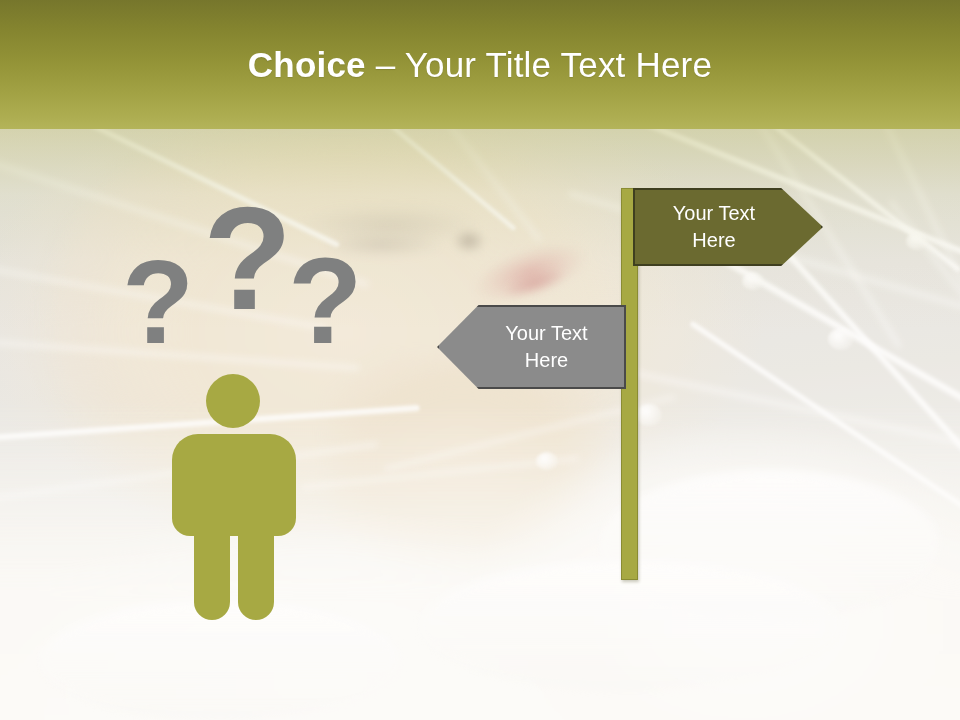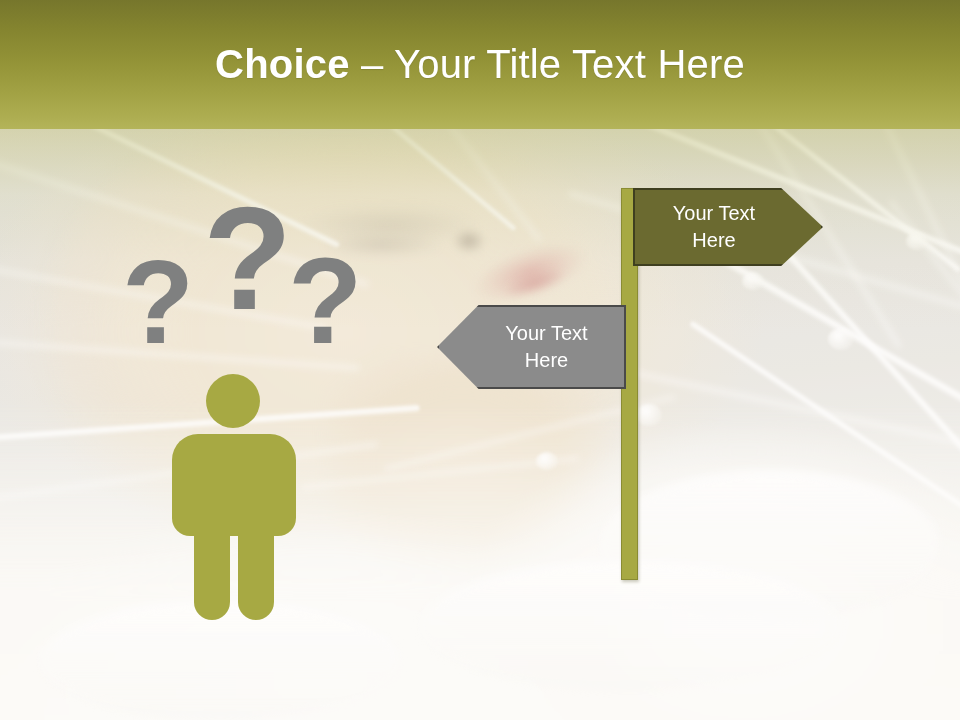--- a/index.html
+++ b/index.html
@@ -186,21 +186,21 @@
     top: 0;
     width: 960px;
     height: 129px;
     background: linear-gradient(180deg, #76762c 0%, #84842f 22%, #939337 48%, #a2a244 72%, #aeae52 92%, #b4b45a 100%);
     display: flex;
     align-items: center;
     justify-content: center;
   }
   .header-title {
     color: #ffffff;
-    font-size: 40px;
+    font-size: 35px;
     letter-spacing: 0.2px;
     white-space: nowrap;
     text-shadow: 0 1px 1px rgba(60,60,20,0.18);
   }
   .header-title .bold {
     font-weight: bold;
   }
 
   
   .qmark {

